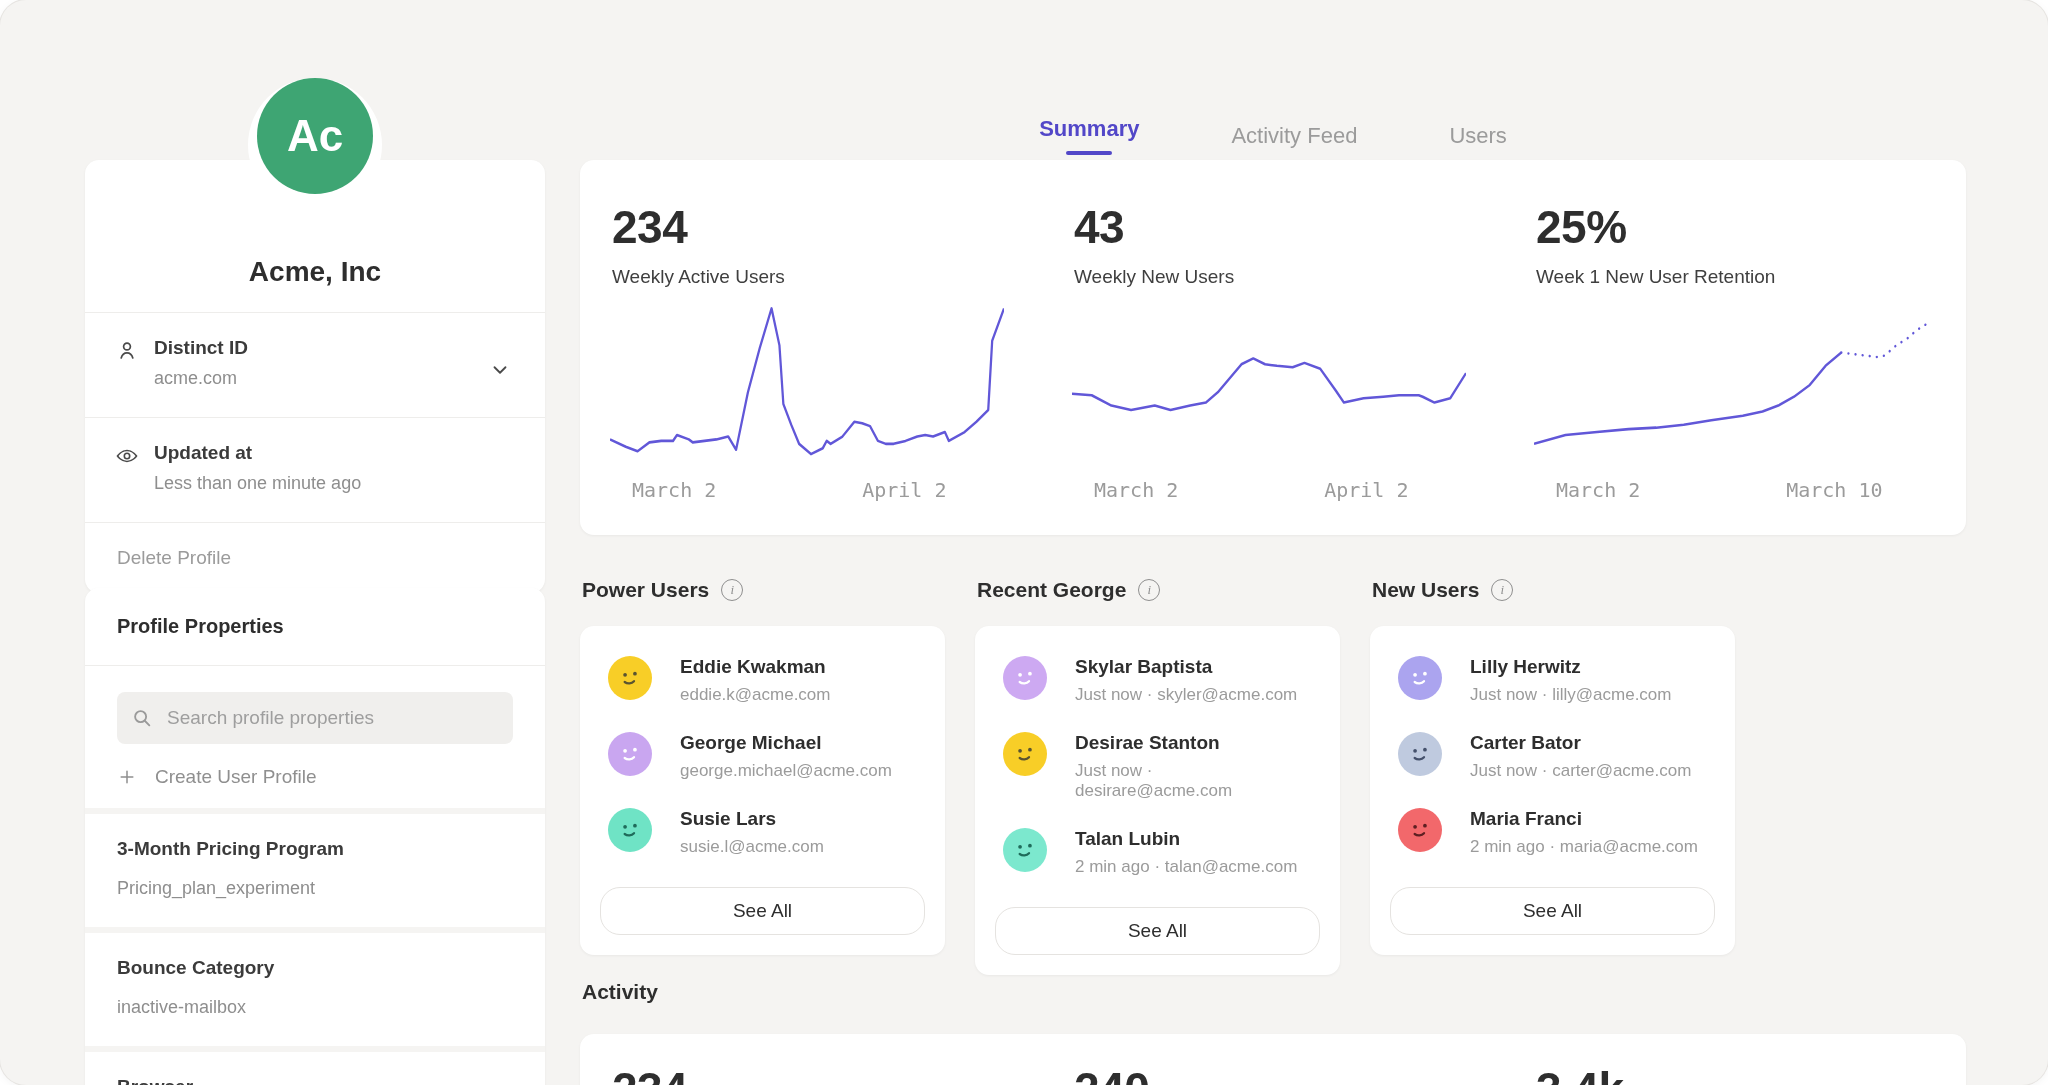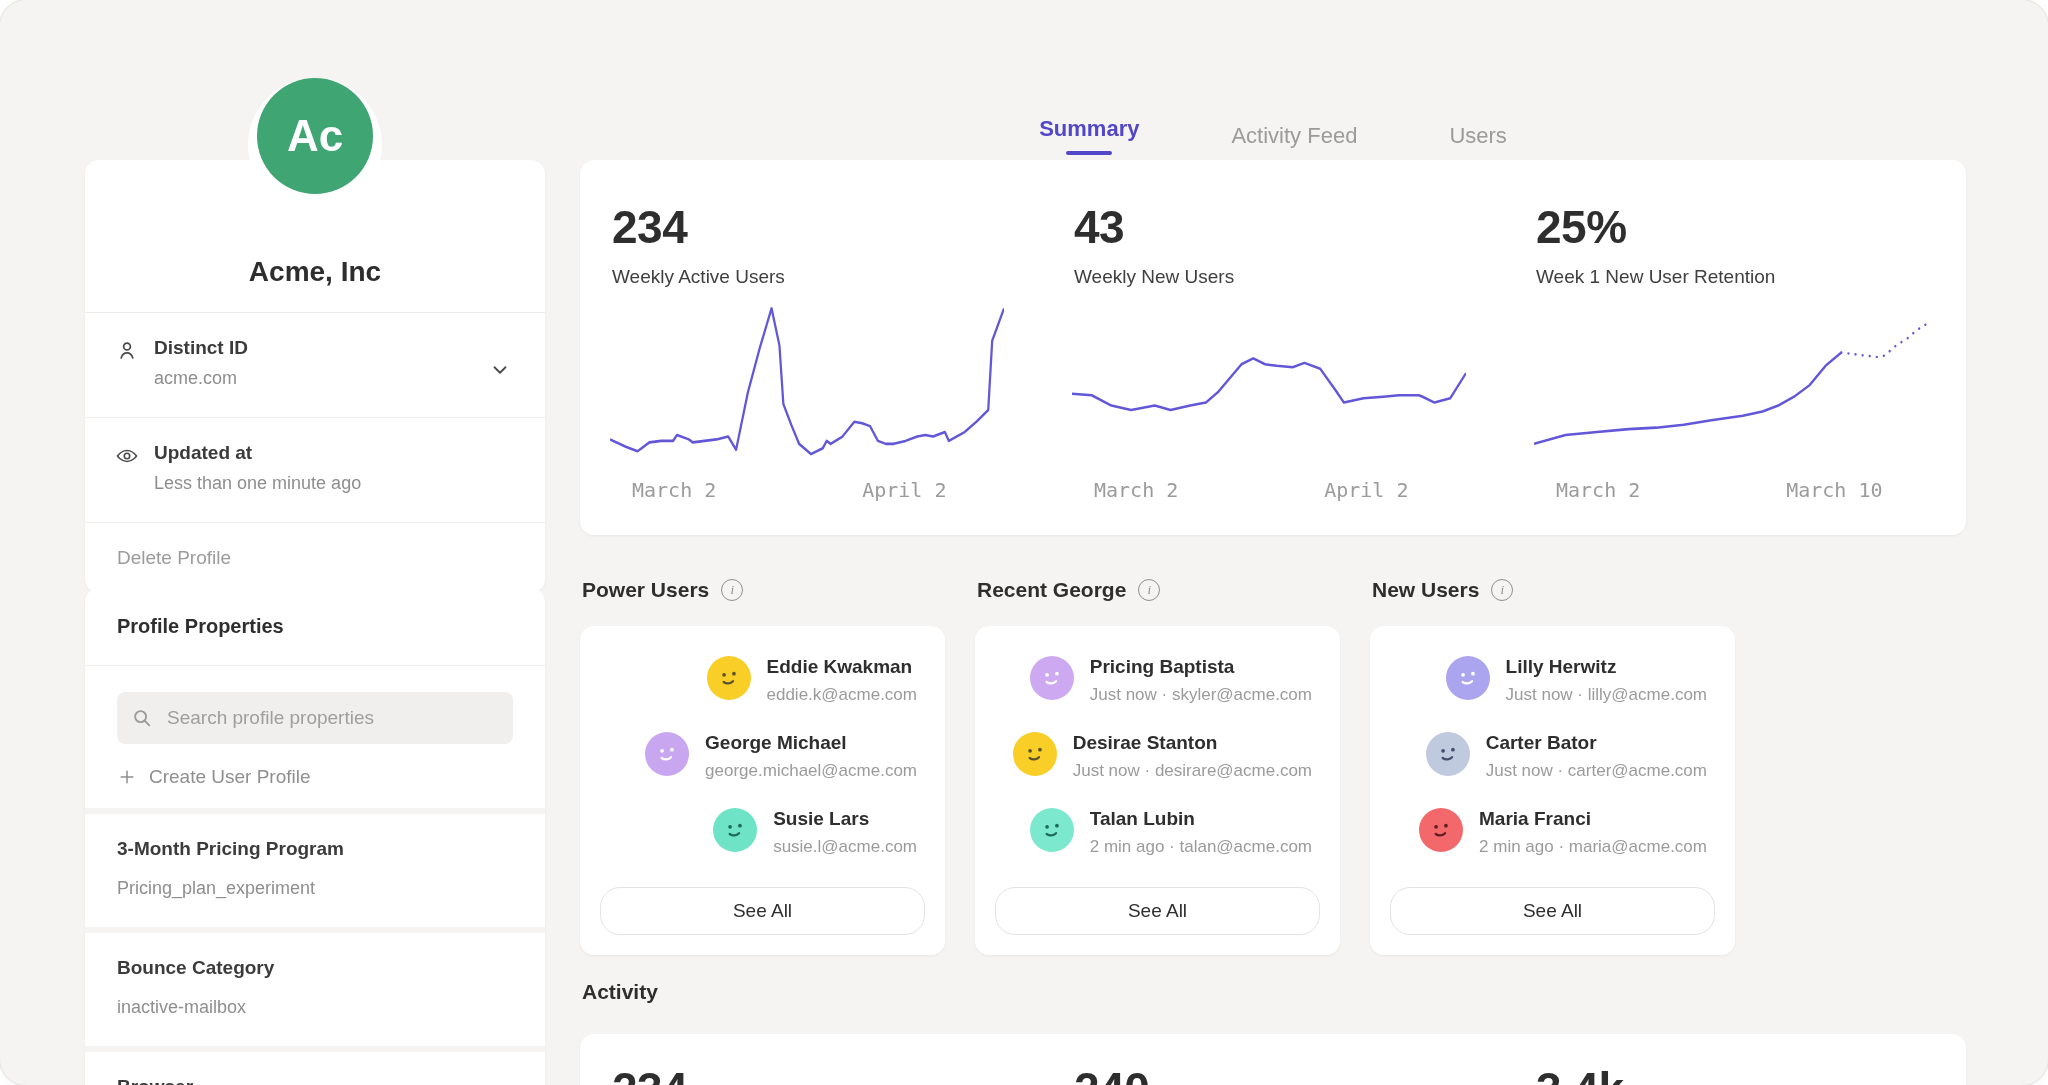--- a/index.html
+++ b/index.html
@@ -26,21 +26,21 @@
   .chev{position:absolute;right:34px;top:46px;width:22px;height:22px;cursor:pointer;}
   .delete-row{border-top:1px solid #eeedeb;padding:24px 32px;font-size:19px;color:#9b9b9b;cursor:pointer;}
 
   .props-card{position:absolute;top:588px;left:0;width:460px;padding-bottom:50px;overflow:hidden;}
   .props-title{padding:27px 32px;font-size:20px;font-weight:700;color:#2e2e2e;border-bottom:1px solid #eeedeb;}
   .searchbox{margin:26px 32px 0;height:52px;background:#F0EFED;border-radius:8px;display:flex;align-items:center;padding:0 14px;}
   .searchbox svg{flex:none;margin-right:12px;}
   .searchbox input{flex:1;border:none;background:transparent;outline:none;font-size:19px;color:#444;
                    font-family:"Liberation Sans",sans-serif;}
   .searchbox input::placeholder{color:#9e9e9e;}
-  .create-row{margin:22px 32px 20px;display:flex;align-items:center;gap:12px;font-size:19px;color:#8f8f8f;cursor:pointer;}
+  .create-row{margin:22px 32px 20px;display:flex;align-items:center;gap:18px;font-size:19px;color:#8f8f8f;cursor:pointer;}
   .pitem{border-top:6px solid var(--page-bg,#F5F4F2);padding:24px 32px 28px;}
   .pname{font-size:19px;font-weight:700;color:#3b3b3b;}
   .pvalue{font-size:18px;color:#8e8e8e;margin-top:18px;}
 
   
   .main{position:absolute;left:580px;top:0;width:1386px;}
   .tabs{position:absolute;top:116px;left:0;width:100%;display:flex;justify-content:center;gap:92px;}
   .tab{font-size:22px;color:#9b9b9b;font-weight:500;cursor:pointer;text-align:center;background:none;border:none;
        font-family:"Liberation Sans",sans-serif;padding:0;}
   .tab.active{color:var(--accent,#5247C8);font-weight:700;}
@@ -58,21 +58,21 @@
   .axis .al{position:absolute;left:22px;}
   .axis .ar{position:absolute;left:64%;}
 
   .user-sections{position:absolute;top:578px;left:0;width:1386px;display:flex;gap:30px;}
   .user-col{width:365px;}
   .sec-head{display:flex;align-items:center;gap:12px;margin:0 0 24px 2px;}
   .sec-title{font-size:21px;font-weight:700;color:#2e2e2e;}
   .info{width:22px;height:22px;border:1.5px solid #8f8f8f;border-radius:50%;color:#8f8f8f;font-size:13px;
         display:flex;align-items:center;justify-content:center;font-family:"Liberation Serif",serif;font-style:italic;cursor:pointer;}
   .ucard{background:#fff;border-radius:14px;box-shadow:0 1px 3px rgba(0,0,0,.05);padding:30px 20px 20px;}
-  .urow{display:flex;gap:16px;align-items:flex-start;padding:0 8px 27px;cursor:pointer;justify-content:flex-end;}
+  .urow{display:flex;gap:28px;align-items:flex-start;padding:0 8px 27px;cursor:pointer;}
   .uav{width:44px;height:44px;border-radius:50%;flex:none;display:flex;align-items:center;justify-content:center;}
   .uav svg{width:32px;height:32px;}
   .uname{font-size:19px;font-weight:700;color:#2e2e2e;}
   .umeta{font-size:17px;color:#9b9b9b;margin-top:7px;}
   .see-all{display:block;width:100%;height:48px;border:1px solid #e5e3e0;border-radius:20px;background:#fff;
            font-size:19px;color:#2e2e2e;cursor:pointer;font-family:"Liberation Sans",sans-serif;margin-top:3px;}
 
   .activity-head{position:absolute;top:980px;left:2px;font-size:21px;font-weight:700;color:#2e2e2e;}
   .activity-card{position:absolute;top:1034px;left:0;width:1386px;height:220px;border-radius:14px;background:#fff;
                  box-shadow:0 1px 3px rgba(0,0,0,.05);display:flex;}
@@ -267,21 +267,21 @@
         <div class="ucard">
           <div class="urow">
             <span class="uav" style="background: rgb(205, 169, 242); color: rgb(255, 255, 255);">
                 <svg viewBox="0 0 24 24">
                   <circle cx="8.3" cy="9.6" r="1.4" fill="currentColor"></circle>
                   <circle cx="15.7" cy="8.8" r="1.4" fill="currentColor"></circle>
                   <path d="M8 15c2.2 1.7 5.2 1.4 7-.6" fill="none" stroke="currentColor" stroke-width="1.7" stroke-linecap="round"></path>
                 </svg>
               </span>
             <div>
-                <div class="uname">Pricing Baptista</div>
+                <div class="uname">Skylar Baptista</div>
             <div class="umeta">Just now · skyler@acme.com</div>
               </div>
           </div>
           <div class="urow">
             <span class="uav" style="background: rgb(248, 206, 39); color: rgb(90, 84, 48);">
                 <svg viewBox="0 0 24 24">
                   <circle cx="8.3" cy="9.6" r="1.4" fill="currentColor"></circle>
                   <circle cx="15.7" cy="8.8" r="1.4" fill="currentColor"></circle>
                   <path d="M8 15c2.2 1.7 5.2 1.4 7-.6" fill="none" stroke="currentColor" stroke-width="1.7" stroke-linecap="round"></path>
                 </svg>

